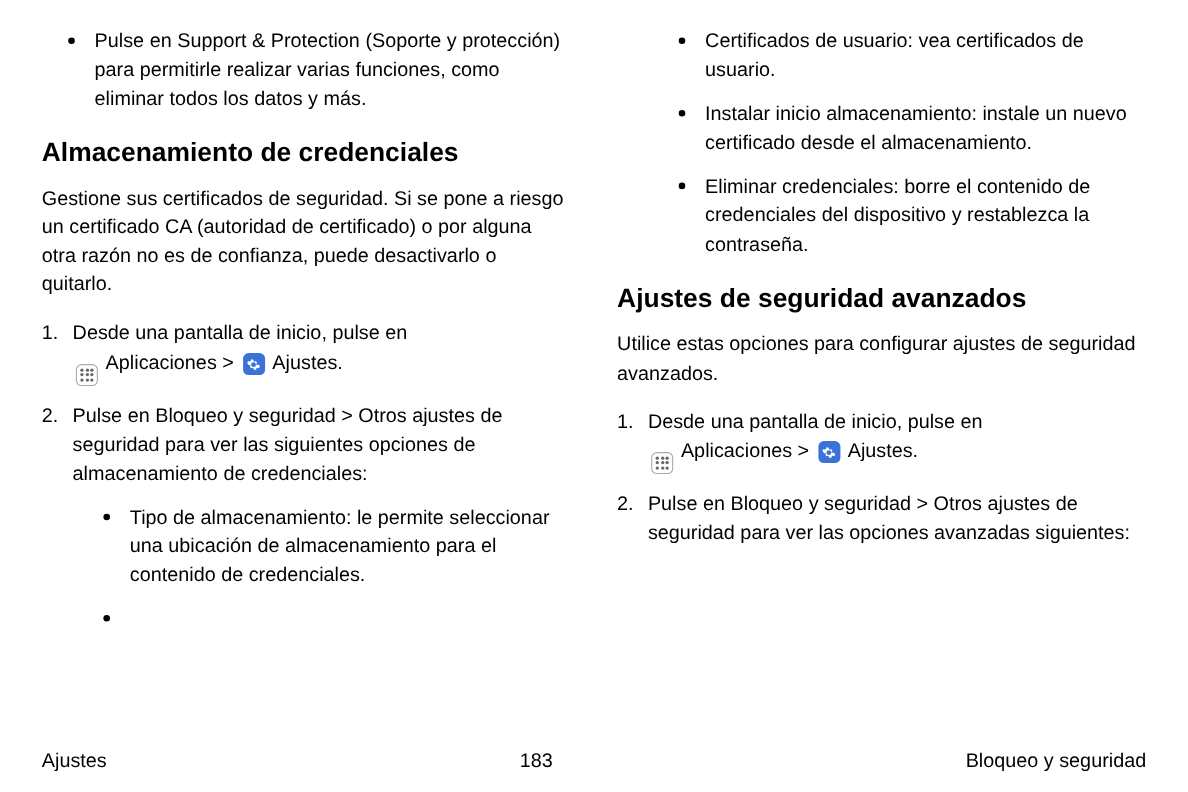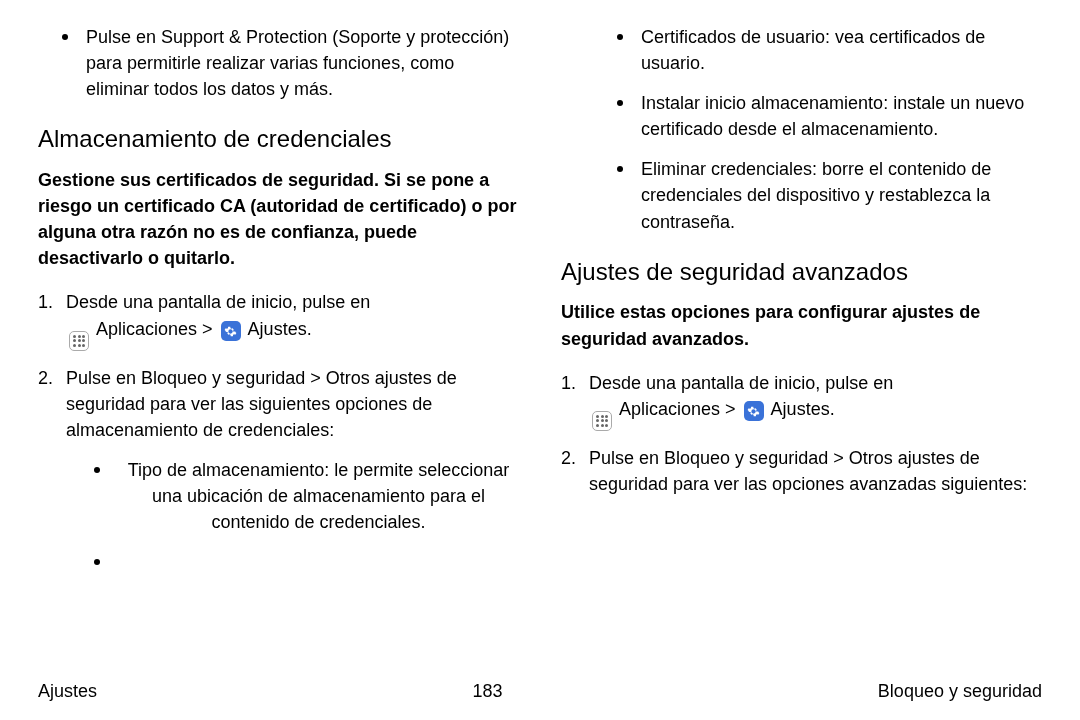--- a/index.html
+++ b/index.html
@@ -42,27 +42,26 @@
     display: flex;
     margin-bottom: 14px;
     padding-left: 0;
   }
   .ol-num {
     width: 28px;
     flex-shrink: 0;
   }
   h3 {
     font-size: 24px;
-    font-weight: 400;
+    font-weight: 700;
     margin-top: 20px;
     margin-bottom: 10px;
   }
   .intro {
     margin-bottom: 18px;
-    font-weight: bold;
   }
   .icon-apps {
     display: inline-flex;
     align-items: center;
     justify-content: center;
     width: 20px;
     height: 20px;
     border: 1px solid #aaa;
     border-radius: 5px;
     margin: 0 3px;
@@ -91,21 +90,21 @@
     position: absolute;
     bottom: 16px;
     left: 38px;
     right: 38px;
     display: flex;
     justify-content: space-between;
     font-size: 18px;
   }
   b { font-weight: 400; }
   .sub-list { margin-top: 14px; }
-  .sub-list .bullet-item { padding-left: 28px; text-align: center; }
+  .sub-list .bullet-item { padding-left: 28px; }
 </style>
 </head>
 <body>
 
 <div class="columns">
 
   <div class="col">
 
     <div class="bullet-item">
       <div class="bullet-dot"></div>

